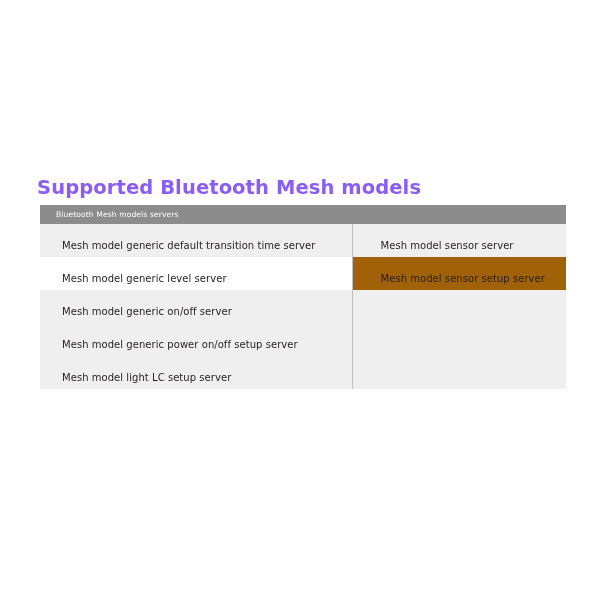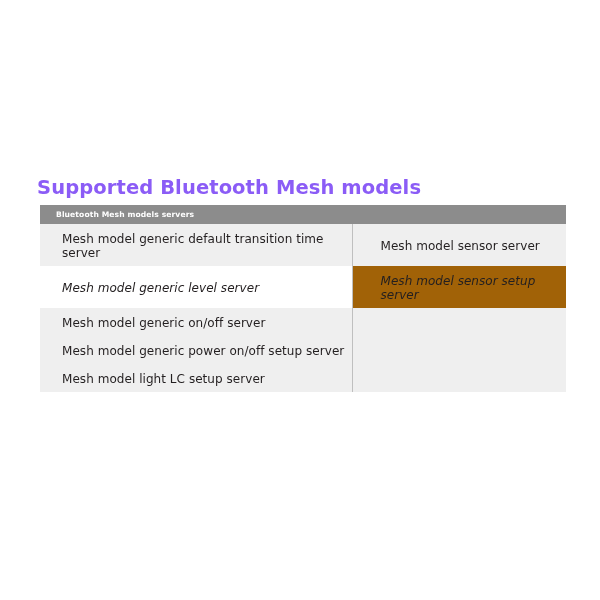--- a/index.html
+++ b/index.html
@@ -38,45 +38,45 @@
     border-collapse: collapse;
     width: 526px;
     table-layout: fixed;
   }
   table.models col.c1 { width: 312px; }
   table.models col.c2 { width: 214px; }
   .hdr-cell {
     background: #8c8c8c;
     color: #ffffff;
     font-size: 7.6px;
-    font-weight: bold;
+    font-weight: normal;
     padding: 5px 0 5px 16px;
     height: 8px;
     letter-spacing: 0.1px;
     text-align: left;
     vertical-align: middle;
   }
   .hdr-cell-blank {
     background: #8c8c8c;
     padding: 0;
   }
   td.cell {
-    font-size: 12px;
+    font-size: 10px;
     color: #231f20;
-    padding: 8px 0 6px 22px;
+    padding: 16px 0 6px 22px;
     height: 10px;
     vertical-align: middle;
     letter-spacing: 0.05px;
   }
   td.cell.right {
     padding-left: 28px;
     border-left: 1px solid #bfbfbf;
   }
   tr.odd td.cell { background: #efefef; }
-  tr.even td.cell { background: #ffffff; font-style: italic; }
+  tr.even td.cell { background: #ffffff; }
   tr.odd td.cell.right { background: #efefef; }
   tr.even td.cell.right { background: #a16207; }
 </style>
 </head>
 <body>
 
 <div class="page">
 
   <h1 class="title">Supported Bluetooth Mesh models</h1>
 

